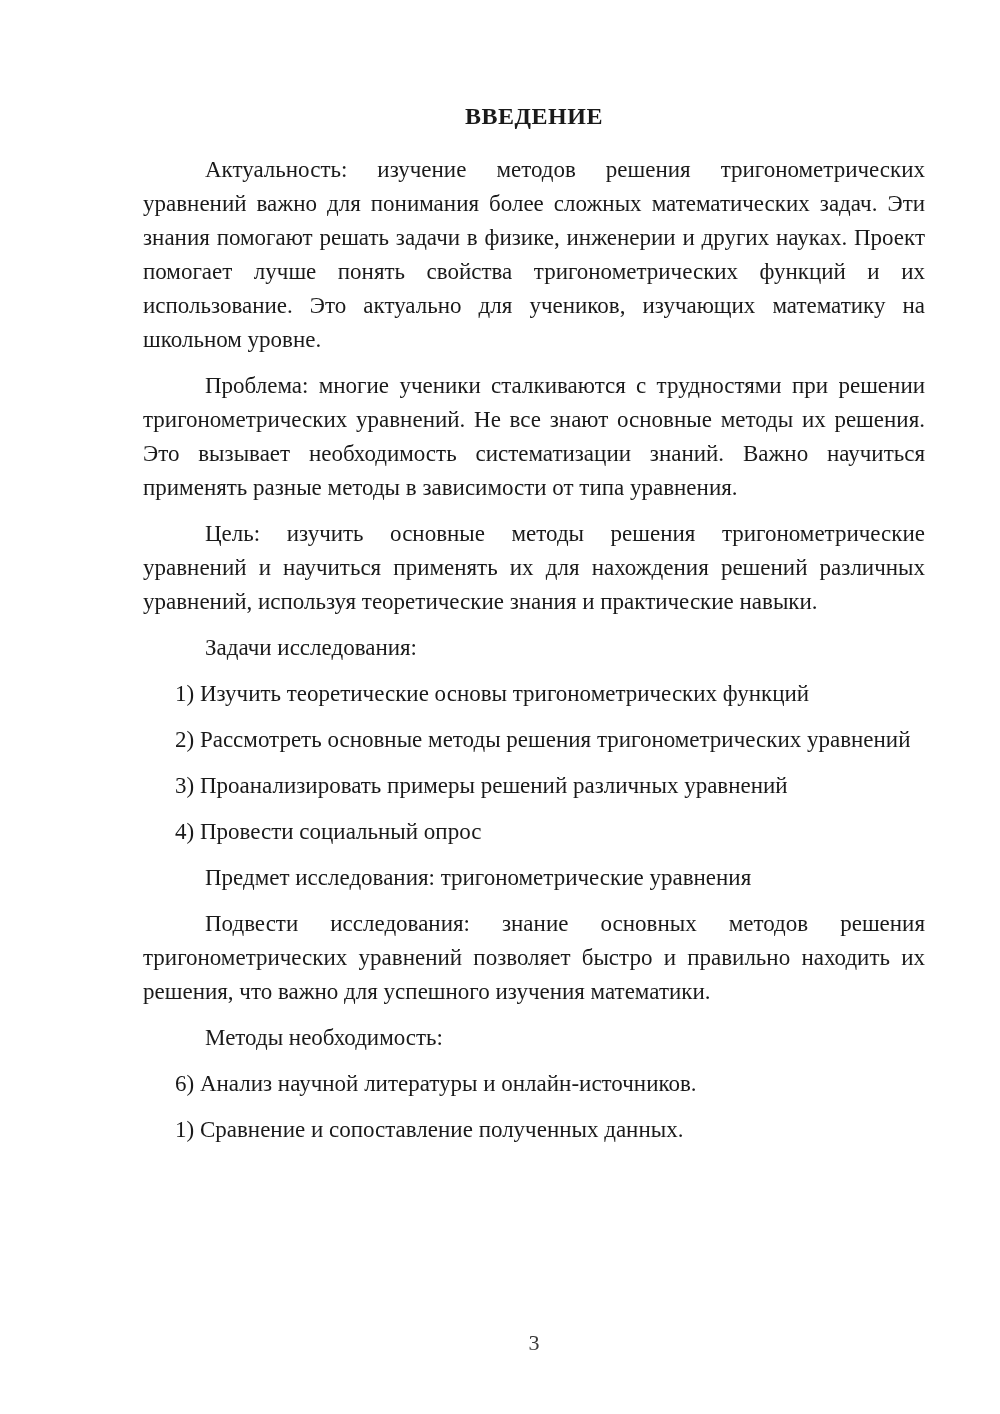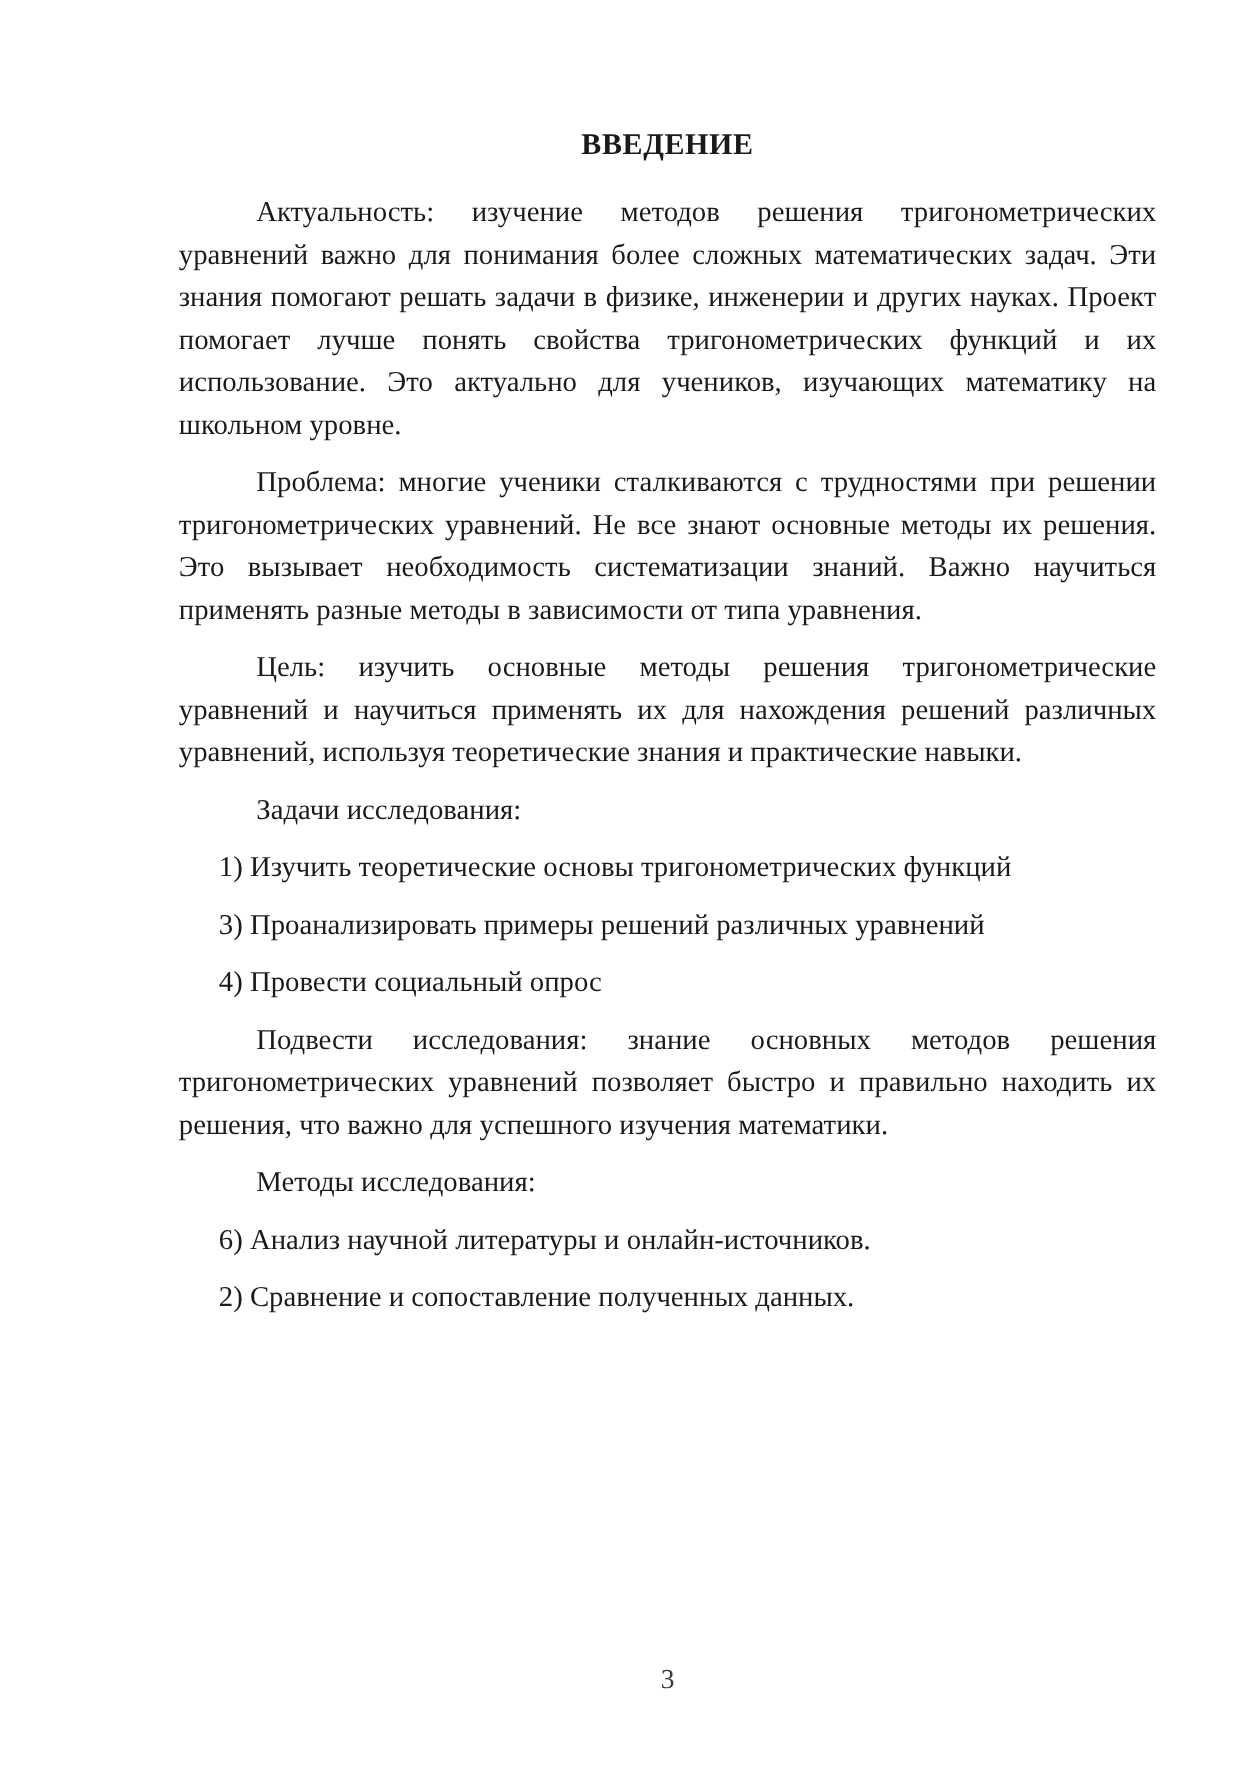--- a/index.html
+++ b/index.html
@@ -58,30 +58,32 @@
   <p class="para indent">Актуальность: изучение методов решения тригонометрических уравнений важно для понимания более сложных математических задач. Эти знания помогают решать задачи в физике, инженерии и других науках. Проект помогает лучше понять свойства тригонометрических функций и их использование. Это актуально для учеников, изучающих математику на школьном уровне.</p>
 
   <p class="para indent">Проблема: многие ученики сталкиваются с трудностями при решении тригонометрических уравнений. Не все знают основные методы их решения. Это вызывает необходимость систематизации знаний. Важно научиться применять разные методы в зависимости от типа уравнения.</p>
 
   <p class="para indent">Цель: изучить основные методы решения тригонометрические уравнений и научиться применять их для нахождения решений различных уравнений, используя теоретические знания и практические навыки.</p>
 
   <p class="para indent">Задачи исследования:</p>
 
   <p class="para list">1) Изучить теоретические основы тригонометрических функций</p>
 
+  <p class="para list">2) Рассмотреть основные методы решения тригонометрических уравнений</p>
 
   <p class="para list">3) Проанализировать примеры решений различных уравнений</p>
 
   <p class="para list">4) Провести социальный опрос</p>
 
 
 
+  <p class="para indent">Предмет исследования: тригонометрические уравнения</p>
 
   <p class="para indent">Подвести исследования: знание основных методов решения тригонометрических уравнений позволяет быстро и правильно находить их решения, что важно для успешного изучения математики.</p>
 
-  <p class="para indent">Методы исследования:</p>
+  <p class="para indent">Методы необходимость:</p>
 
   <p class="para list">6) Анализ научной литературы и онлайн-источников.</p>
 
-  <p class="para list">2) Сравнение и сопоставление полученных данных.</p>
+  <p class="para list">1) Сравнение и сопоставление полученных данных.</p>
 </main>
 
 <div class="page-number">3</div>
 
 </body></html>

